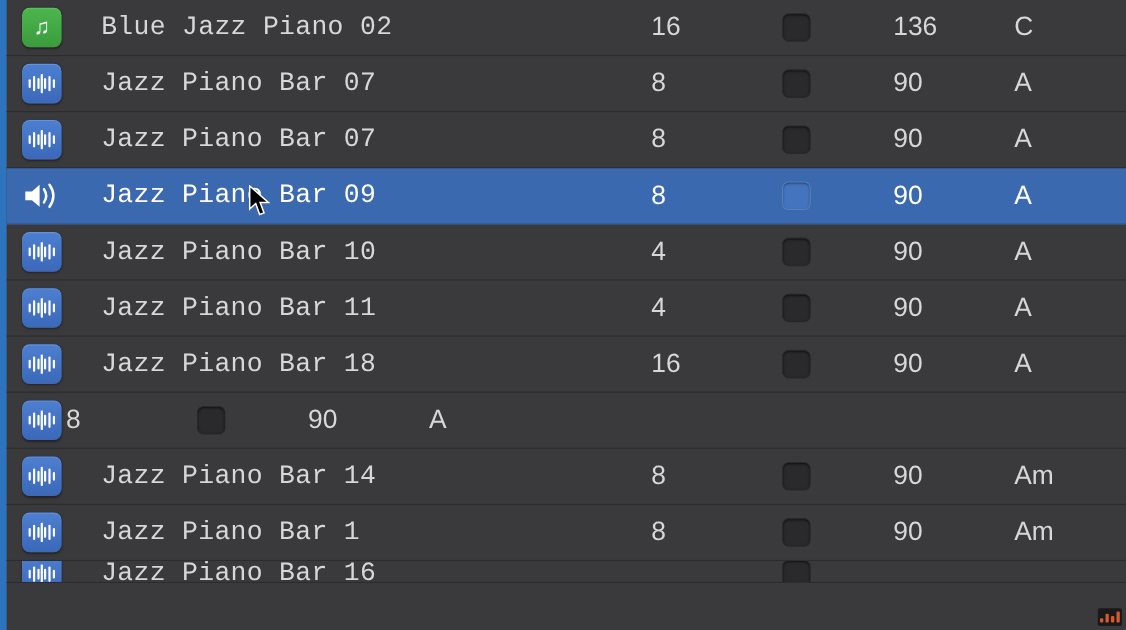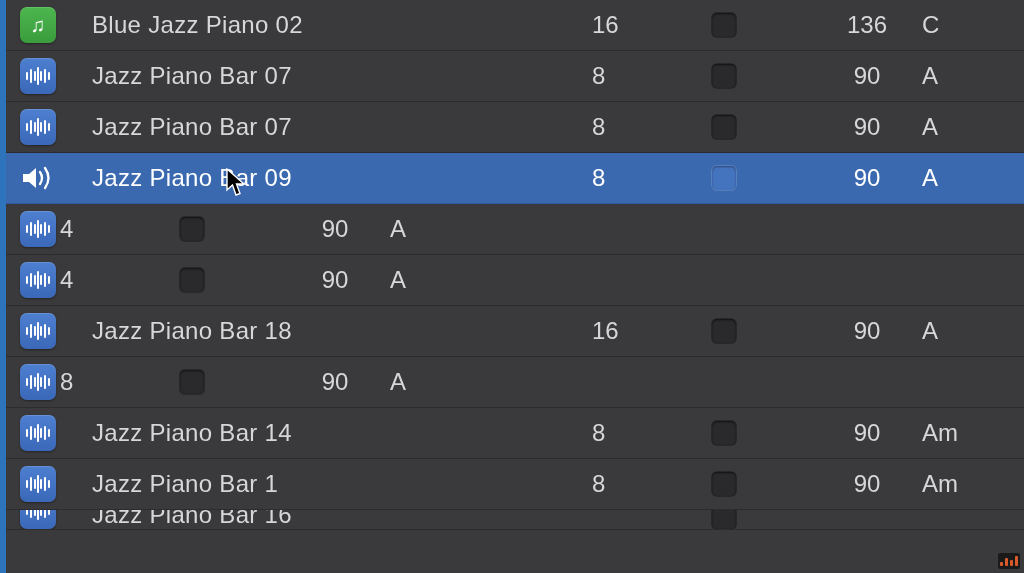--- a/index.html
+++ b/index.html
@@ -33,53 +33,53 @@
     display: flex;
     align-items: center;
     height: 51px;
     border-bottom: 1px solid #2c2c2e;
     box-sizing: border-box;
     padding-left: 10px;
   }
   .loop-row.partial {
     height: 20px;
     overflow: hidden;
-    align-items: flex-end;
+    align-items: center;
     padding-top: 4px;
   }
   .loop-row.selected {
     background: #3a69b0;
     color: #ffffff;
     border-bottom-color: #2f5a9a;
   }
 
   .icon-slot {
     width: 44px;
     flex: 0 0 44px;
     display: flex;
     align-items: center;
     justify-content: center;
   }
   .name-slot {
     flex: 0 0 500px;
     padding-left: 32px;
     white-space: nowrap;
     letter-spacing: 0.3px;
+    font-family: Liberation Mono, monospace;
   }
   .beats-slot {
     flex: 0 0 120px;
   }
   .fav-slot {
     flex: 0 0 100px;
     display: flex;
     align-items: center;
   }
   .tempo-slot {
     flex: 0 0 110px;
-    text-align: center;
   }
   .key-slot {
     flex: 0 0 70px;
   }
 
   .tile {
     width: 36px; height: 36px;
     border-radius: 7px;
     display: flex;
     align-items: center;
@@ -237,20 +237,21 @@
               <line x1="7" y1="3" x2="7" y2="15"></line>
               <line x1="11" y1="5" x2="11" y2="13"></line>
               <line x1="14" y1="1" x2="14" y2="17"></line>
               <line x1="17" y1="5" x2="17" y2="13"></line>
               <line x1="21" y1="3" x2="21" y2="15"></line>
               <line x1="25" y1="6" x2="25" y2="12"></line>
             </g>
           </svg>
         </div>
       </div>
+      <div class="name-slot">Jazz Piano Bar 10</div>
       <div class="beats-slot">4</div>
       <div class="fav-slot">
         <div class="fav-box"></div>
       </div>
       <div class="tempo-slot">90</div>
       <div class="key-slot">A</div>
     </div>
     <div class="loop-row">
       <div class="icon-slot">
         <div class="tile tile-blue">
@@ -260,20 +261,21 @@
               <line x1="7" y1="3" x2="7" y2="15"></line>
               <line x1="11" y1="5" x2="11" y2="13"></line>
               <line x1="14" y1="1" x2="14" y2="17"></line>
               <line x1="17" y1="5" x2="17" y2="13"></line>
               <line x1="21" y1="3" x2="21" y2="15"></line>
               <line x1="25" y1="6" x2="25" y2="12"></line>
             </g>
           </svg>
         </div>
       </div>
+      <div class="name-slot">Jazz Piano Bar 11</div>
       <div class="beats-slot">4</div>
       <div class="fav-slot">
         <div class="fav-box"></div>
       </div>
       <div class="tempo-slot">90</div>
       <div class="key-slot">A</div>
     </div>
     <div class="loop-row">
       <div class="icon-slot">
         <div class="tile tile-blue">

